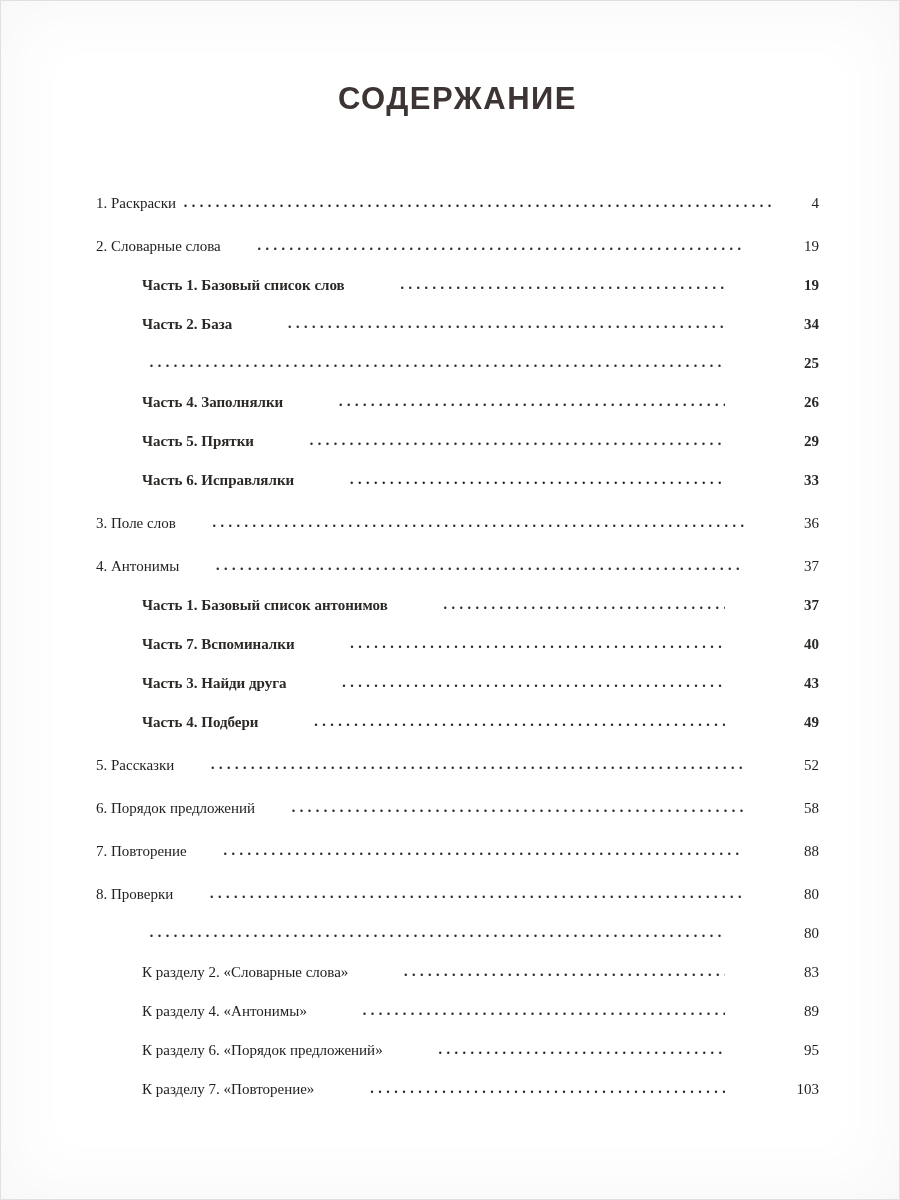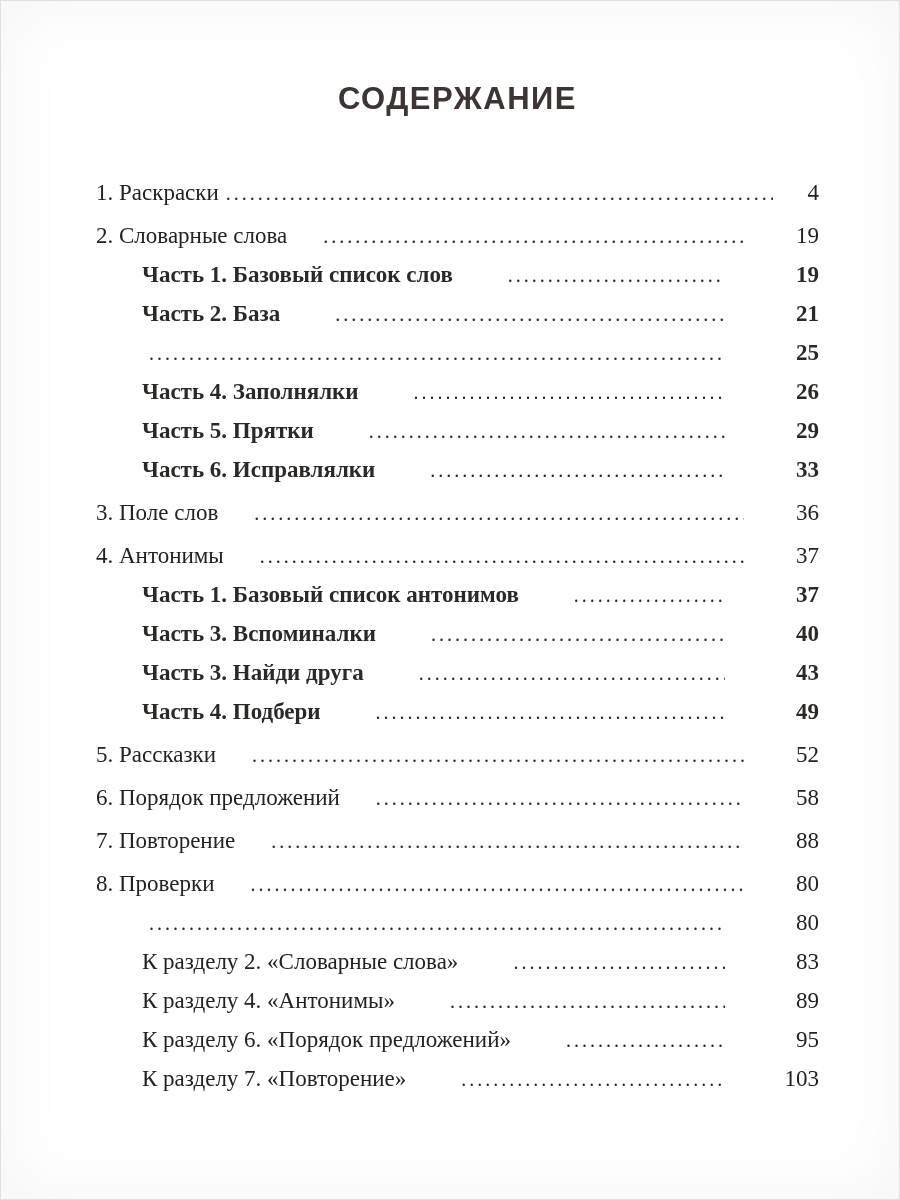--- a/index.html
+++ b/index.html
@@ -23,23 +23,23 @@
     font-family: "Liberation Sans", sans-serif;
     font-weight: 700;
     font-size: 31px;
     letter-spacing: 1.5px;
     color: #3d3533;
     text-align: center;
     margin-bottom: 56px;
   }
   .toc-row {
     display: flex;
-    align-items: center;
+    align-items: flex-end;
     height: 39px;
-    font-size: 23px;
+    font-size: 15px;
     color: #242221;
   }
   .toc-row.level-1 { padding-left: 46px; gap: 48px; }
   .toc-row.bold { font-weight: 700; color: #2b2826; }
   .toc-row.level-0.gap { margin-top: 4px; gap: 29px; }
   .toc-title { white-space: nowrap; }
   .toc-dots {
     flex: 1;
     overflow: hidden;
     white-space: nowrap;
@@ -81,21 +81,21 @@
 
     <div class="toc-row level-1 bold">
       <span class="toc-title">Часть 1. Базовый список слов</span>
       <span class="toc-dots"></span>
       <span class="toc-page">19</span>
     </div>
 
     <div class="toc-row level-1 bold">
       <span class="toc-title">Часть 2. База</span>
       <span class="toc-dots"></span>
-      <span class="toc-page">21</span>
+      <span class="toc-page">34</span>
     </div>
 
     <div class="toc-row level-1 bold">
       <span class="toc-dots"></span>
       <span class="toc-page">25</span>
     </div>
 
     <div class="toc-row level-1 bold">
       <span class="toc-title">Часть 4. Заполнялки</span>
       <span class="toc-dots"></span>
@@ -126,21 +126,21 @@
       <span class="toc-page">37</span>
     </div>
 
     <div class="toc-row level-1 bold">
       <span class="toc-title">Часть 1. Базовый список антонимов</span>
       <span class="toc-dots"></span>
       <span class="toc-page">37</span>
     </div>
 
     <div class="toc-row level-1 bold">
-      <span class="toc-title">Часть 3. Вспоминалки</span>
+      <span class="toc-title">Часть 7. Вспоминалки</span>
       <span class="toc-dots"></span>
       <span class="toc-page">40</span>
     </div>
 
     <div class="toc-row level-1 bold">
       <span class="toc-title">Часть 3. Найди друга</span>
       <span class="toc-dots"></span>
       <span class="toc-page">43</span>
     </div>
 

